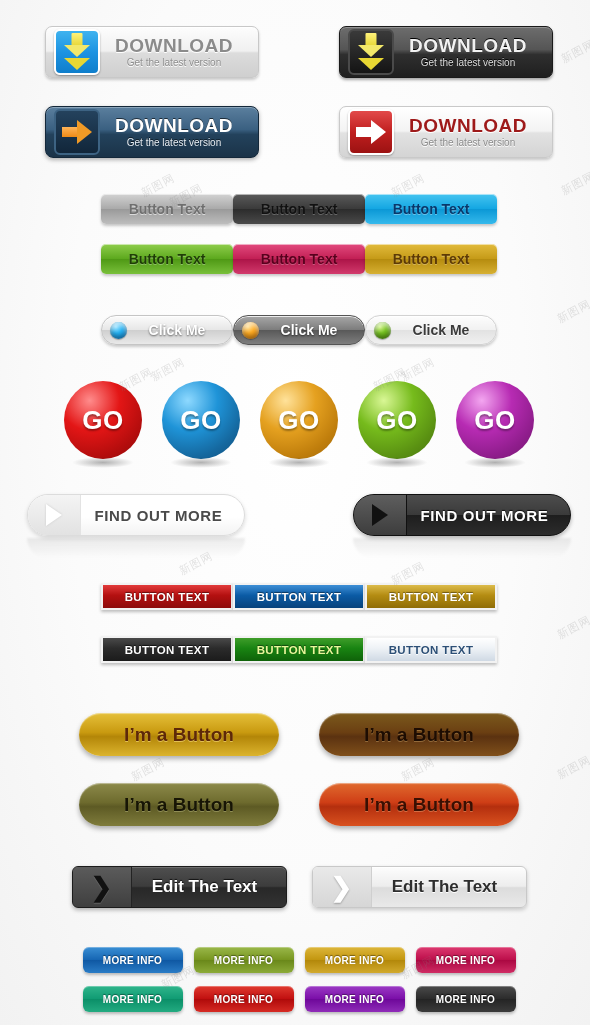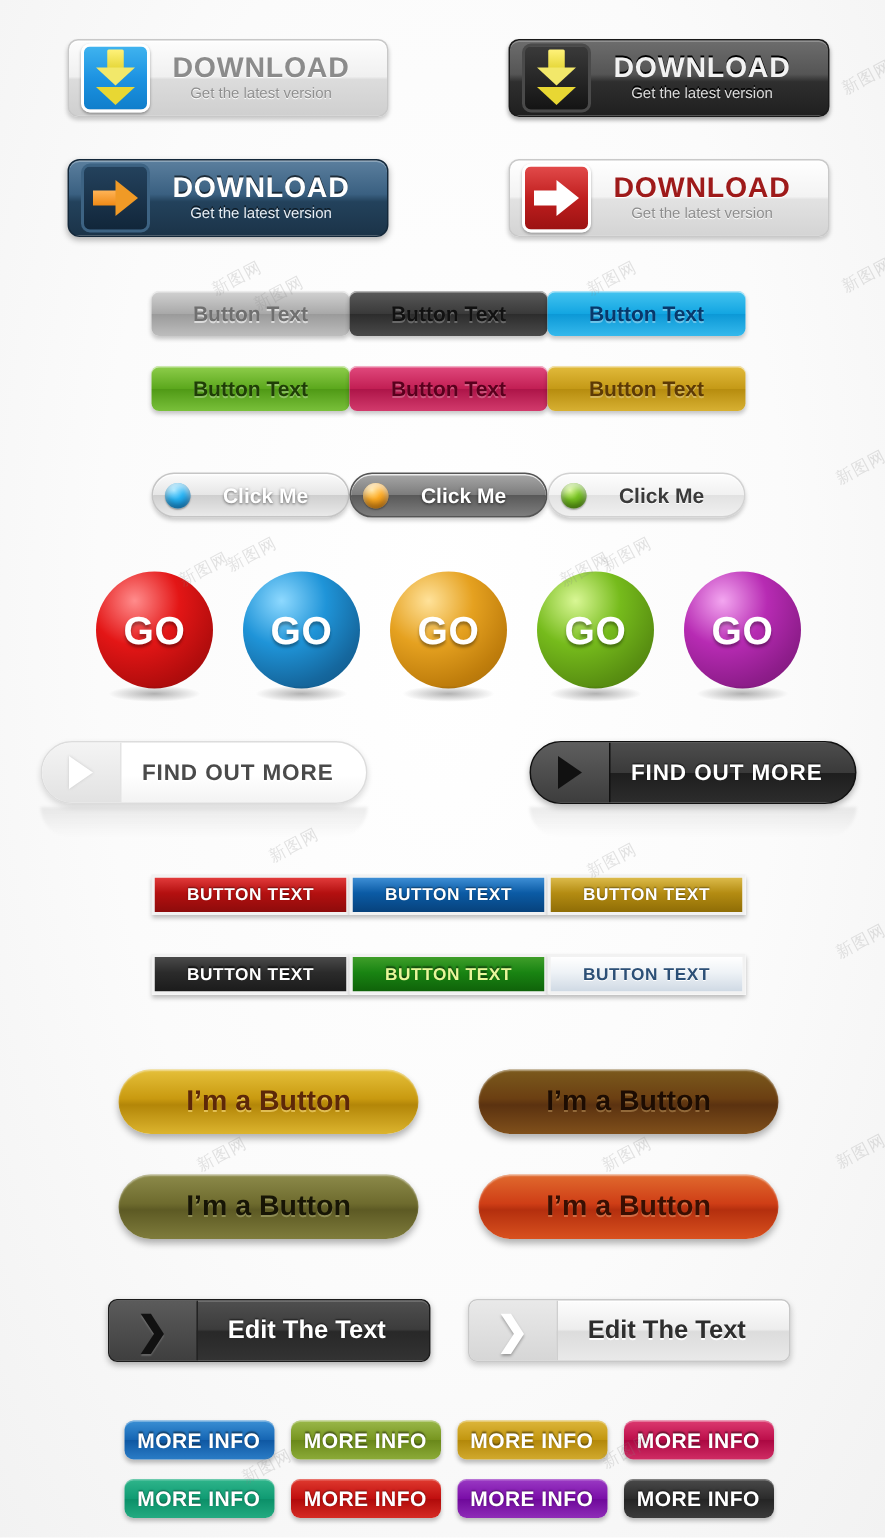--- a/index.html
+++ b/index.html
@@ -292,21 +292,21 @@
   .ett-light .ett-label { color:#2e2e2e; text-shadow: 0 1px 0 #fff; }
   .chevglyph { font-size: 26px; font-weight: bold; line-height: 1; }
   .ett-dark .chevglyph { color:#111; text-shadow: 0 1px 1px rgba(255,255,255,.18); }
   .ett-light .chevglyph { color:#fff; text-shadow: 0 1px 2px rgba(0,0,0,.30); }
 
   
   .mi {
     width: 100px; height: 26px;
     border-radius: 6px;
     display: flex; align-items: center; justify-content: center;
-    font-size: 14px; font-weight: bold; letter-spacing: .3px;
+    font-size: 10px; font-weight: bold; letter-spacing: .3px;
     color: #fff;
     text-shadow: 0 -1px 1px rgba(0,0,0,.45);
     box-shadow: 0 2px 3px rgba(0,0,0,.25), inset 0 1px 0 rgba(255,255,255,.30);
   }
   .mi-blue   { background: linear-gradient(to bottom,#3a8fd4,#1565b3 50%,#0f58a3 51%,#2a7cc6); }
   .mi-green  { background: linear-gradient(to bottom,#9ab84a,#77951f 50%,#6a881a 51%,#8cab38); }
   .mi-gold   { background: linear-gradient(to bottom,#ddb63b,#c2960f 50%,#b3880a 51%,#d2aa2d); }
   .mi-pink   { background: linear-gradient(to bottom,#dc3a70,#bc0e4a 50%,#ab0842 51%,#d02c64); }
   .mi-teal   { background: linear-gradient(to bottom,#2fb58b,#109b73 50%,#0b8f68 51%,#23ab81); }
   .mi-red    { background: linear-gradient(to bottom,#e03a2f,#c00f0f 50%,#b00a0a 51%,#d62b24); }

